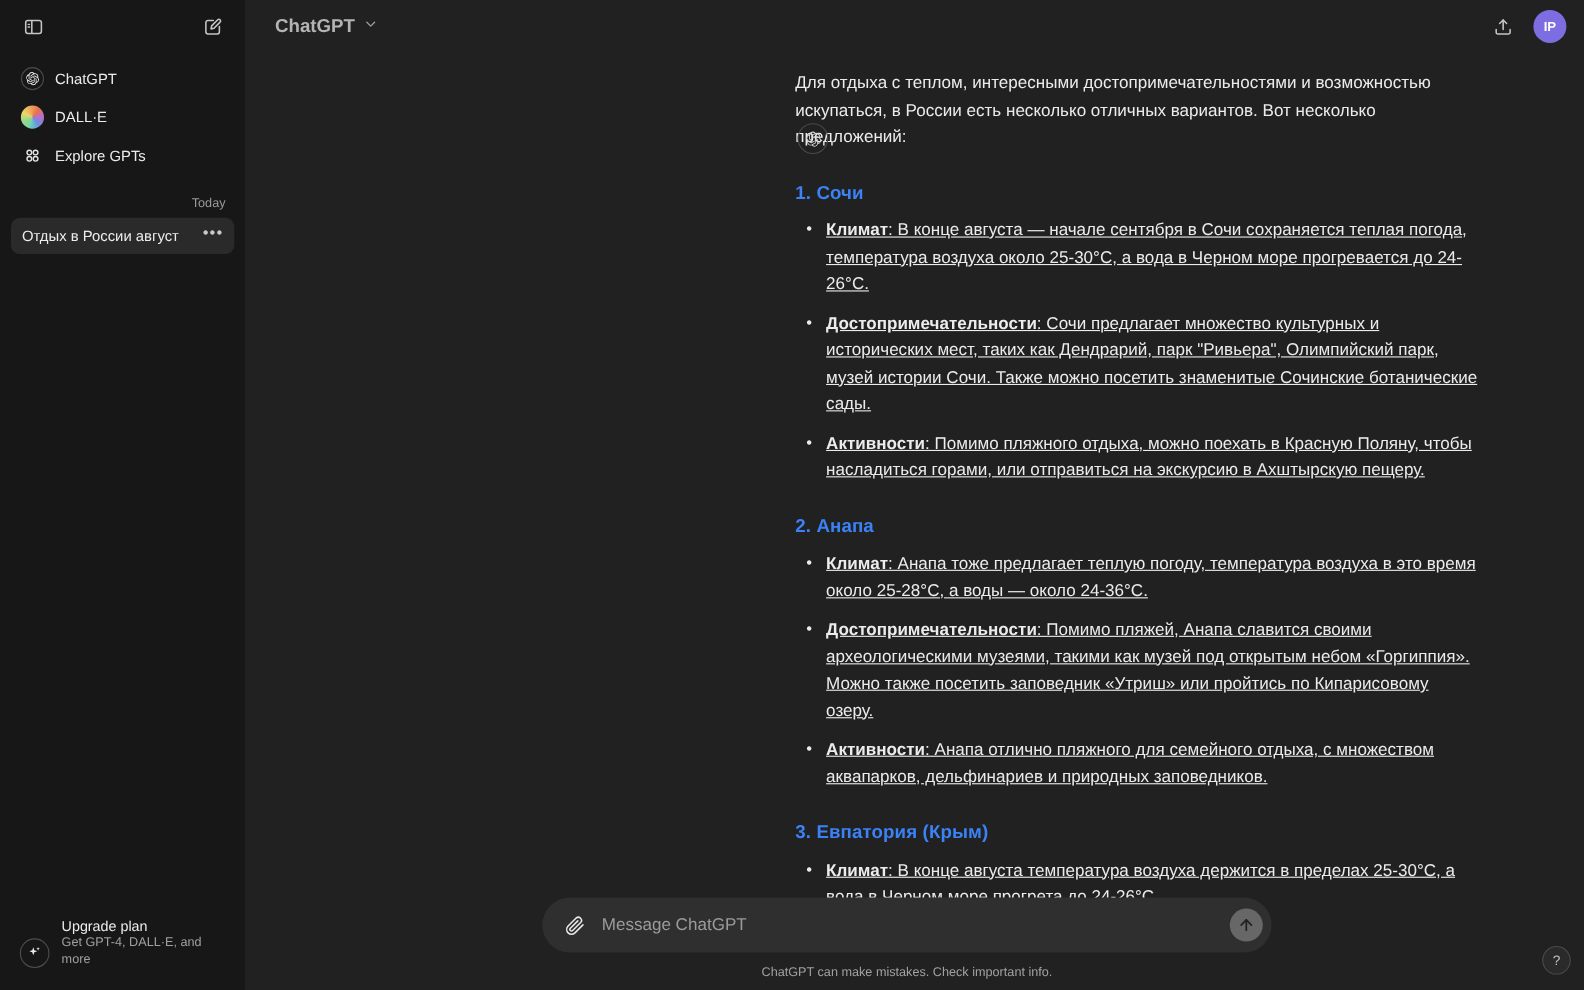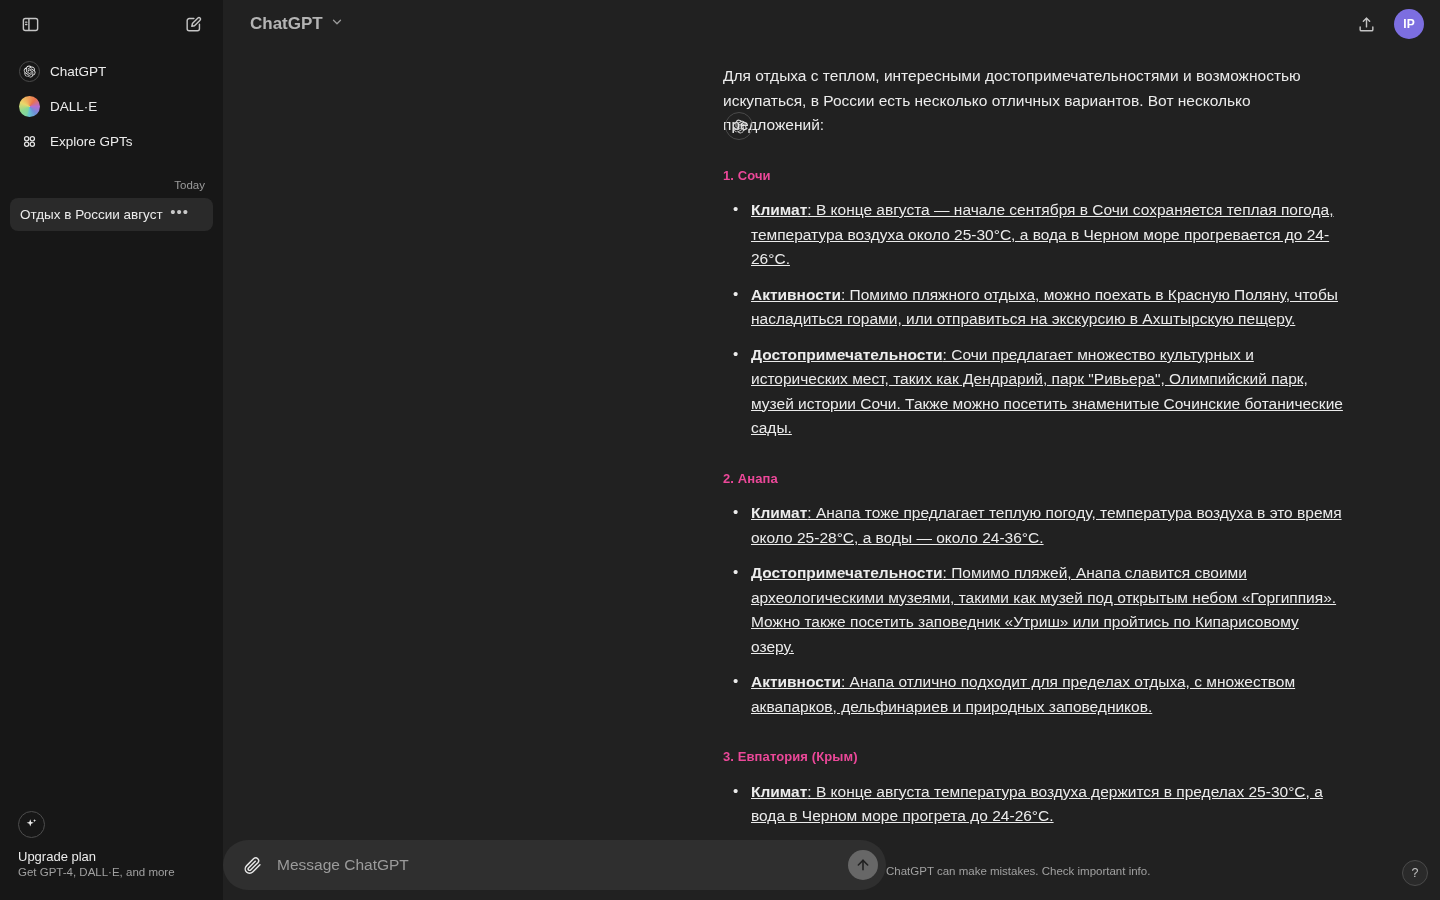--- a/index.html
+++ b/index.html
@@ -56,36 +56,36 @@
         #6f8fd8 300deg, #66c6cf 345deg, #7fd5a0 360deg);
   }
 
   .sb-section-label {
     font-size: 11.5px; color: #9b9b9b;
     padding: 20px 18px 7px 18px; font-weight: 400; text-align: right;
   }
   .chat-item {
     margin: 0 10px; height: 33px; border-radius: 8px;
     display: flex; align-items: center; justify-content: space-between;
-    padding: 0 20px 0 10px; cursor: pointer;
+    padding: 0 6px 0 10px; cursor: pointer;
     background: #2a2a2a;
   }
   .chat-item-label {
     font-size: 13.5px; color: #ececec;
     white-space: nowrap; overflow: hidden; text-overflow: ellipsis;
   }
   .chat-dots {
     color: #c9c9c9; font-size: 15px; letter-spacing: 1px;
     line-height: 8px; padding: 0 4px 6px 4px; cursor: pointer;
   }
 
   .sb-foot { margin-top: auto; padding: 0 10px 12px 10px; }
   .upgrade {
-    display: flex; align-items: flex-start; gap: 11px;
-    padding: 8px 8px; border-radius: 9px; cursor: pointer; flex-direction: column;
+    display: flex; align-items: flex-end; gap: 11px;
+    padding: 8px 8px; border-radius: 9px; cursor: pointer;
   }
   .upgrade-ico {
     width: 27px; height: 27px; flex: 0 0 27px; border-radius: 50%;
     border: 1px solid #4d4d4d;
     display: flex; align-items: center; justify-content: center;
     color: #ececec;
   }
   .upgrade-title { font-size: 13px; color: #ececec; line-height: 16px; }
   .upgrade-sub { font-size: 11.5px; color: #a0a0a0; line-height: 15px; }
 
@@ -122,37 +122,37 @@
   .msg-avatar {
     position: absolute; left: 502px; top: 64px;
     width: 28px; height: 28px; border-radius: 50%;
     border: 1px solid #4a4a4a;
     display: flex; align-items: center; justify-content: center;
   }
   .msg-body { width: 620px; padding-top: 8px; }
   .prose { color: #ececec; font-size: 15.5px; line-height: 24.5px; }
   .prose p { margin-bottom: 18px; }
   .prose h3 {
-    font-size: 13px; font-weight: 700; color: #ec4899;
+    font-size: 17px; font-weight: 700; color: #3b82f6;
     margin: 26px 0 10px 0; letter-spacing: 0.1px;
   }
   .prose ul { list-style: none; margin-bottom: 4px; text-decoration: underline; }
   .prose li {
     position: relative; padding-left: 28px; margin-bottom: 11px;
   }
   .prose li::before {
     content: "•"; position: absolute; left: 10px; top: -1px;
     color: #ececec; font-size: 15px;
   }
   .prose b { font-weight: 700; }
 
   
   .composer-wrap {
     flex: 0 0 auto; padding: 0 14px 10px 0;
-    display: flex; flex-direction: row; align-items: center;
+    display: flex; flex-direction: column; align-items: center;
   }
   .composer {
     width: 663px; min-height: 50px; border-radius: 26px;
     background: #2f2f2f; display: flex; align-items: center;
     padding: 0 8px 0 14px;
   }
   .clip-btn {
     width: 30px; height: 30px; flex: 0 0 30px; border-radius: 50%;
     display: flex; align-items: center; justify-content: center;
     color: #e8e8e8; cursor: pointer;
@@ -293,28 +293,28 @@
 
       <div class="thread-inner">
         <article class="msg">
           <div class="msg-body">
             <div class="prose">
               <p>Для отдыха с теплом, интересными достопримечательностями и возможностью искупаться, в России есть несколько отличных вариантов. Вот несколько предложений:</p>
               <div id="sections-host">
                   <h3>1. Сочи</h3>
                   <ul>
                     <li><b>Климат</b><span>: В конце августа — начале сентября в Сочи сохраняется теплая погода, температура воздуха около 25-30°C, а вода в Черном море прогревается до 24-26°C.</span></li>
+                    <li><b>Достопримечательности</b><span>: Сочи предлагает множество культурных и исторических мест, таких как Дендрарий, парк "Ривьера", Олимпийский парк, музей истории Сочи. Также можно посетить знаменитые Сочинские ботанические сады.</span></li>
                     <li><b>Активности</b><span>: Помимо пляжного отдыха, можно поехать в Красную Поляну, чтобы насладиться горами, или отправиться на экскурсию в Ахштырскую пещеру.</span></li>
-                    <li><b>Достопримечательности</b><span>: Сочи предлагает множество культурных и исторических мест, таких как Дендрарий, парк "Ривьера", Олимпийский парк, музей истории Сочи. Также можно посетить знаменитые Сочинские ботанические сады.</span></li>
                   </ul>
                   <h3>2. Анапа</h3>
                   <ul>
                     <li><b>Климат</b><span>: Анапа тоже предлагает теплую погоду, температура воздуха в это время около 25-28°C, а воды — около 24-36°C.</span></li>
                     <li><b>Достопримечательности</b><span>: Помимо пляжей, Анапа славится своими археологическими музеями, такими как музей под открытым небом «Горгиппия». Можно также посетить заповедник «Утриш» или пройтись по Кипарисовому озеру.</span></li>
-                    <li><b>Активности</b><span>: Анапа отлично подходит для пределах отдыха, с множеством аквапарков, дельфинариев и природных заповедников.</span></li>
+                    <li><b>Активности</b><span>: Анапа отлично пляжного для семейного отдыха, с множеством аквапарков, дельфинариев и природных заповедников.</span></li>
                   </ul>
                   <h3>3. Евпатория (Крым)</h3>
                   <ul>
                     <li><b>Климат</b><span>: В конце августа температура воздуха держится в пределах 25-30°C, а вода в Черном море прогрета до 24-26°C.</span></li>
                   </ul>
                 </div>
             </div>
           </div>
         </article>
       </div>

